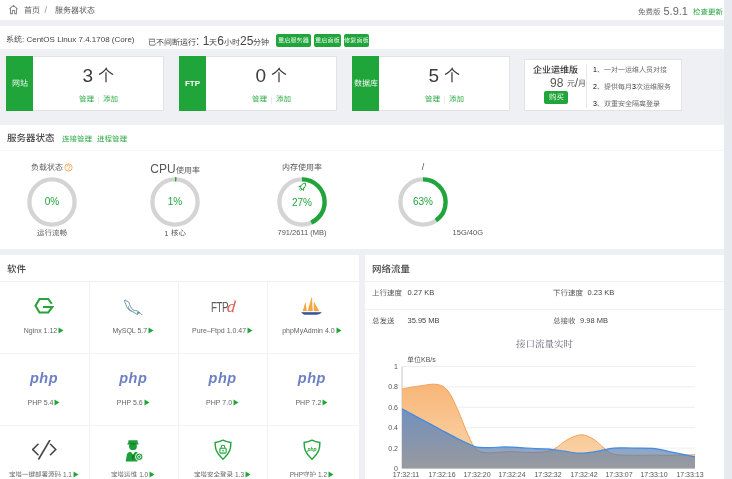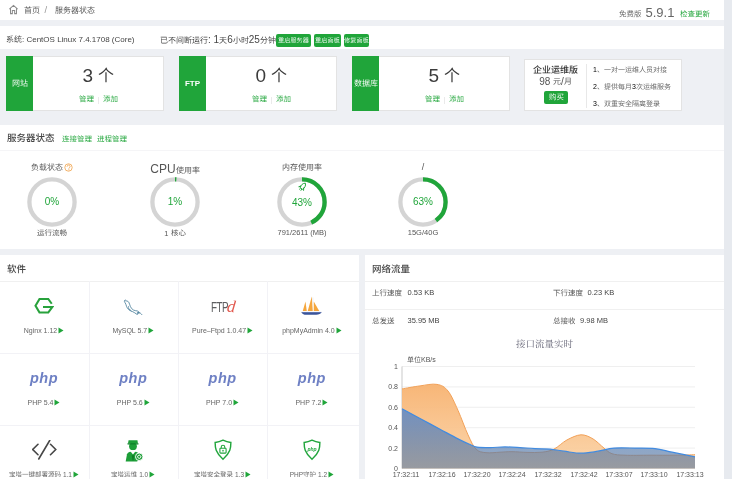--- a/index.html
+++ b/index.html
@@ -140,37 +140,37 @@
           <use href="#z1" x="1000"></use>
         </svg></span></div>
     <div class="abs" style="left:44.5px;top:4.5px;color:#999;font-size:9.5px">/</div>
     <div class="abs" style="left:55px;top:6px"><span style="font-size:8px;line-height:1"><svg style="vertical-align:-0.12em;" width="40.0" height="8" viewBox="0 -880 5000 1000" fill="#555">
           <use href="#z2" x="0"></use>
           <use href="#z3" x="1000"></use>
           <use href="#z4" x="2000"></use>
           <use href="#z5" x="3000"></use>
           <use href="#z6" x="4000"></use>
         </svg></span></div>
-    <div class="abs" style="right:14px;top:6px;font-size:13px;color:#666"><span style="font-size:7.5px;line-height:1"><svg style="vertical-align:-0.12em;" width="22.5" height="7.5" viewBox="0 -880 3000 1000" fill="#666">
+    <div class="abs" style="right:1px;top:6px;font-size:11px;color:#666"><span style="font-size:7.5px;line-height:1"><svg style="vertical-align:-0.12em;" width="22.5" height="7.5" viewBox="0 -880 3000 1000" fill="#666">
           <use href="#z7" x="0"></use>
           <use href="#z8" x="1000"></use>
           <use href="#z9" x="2000"></use>
         </svg></span> 5.9.1 <span style="display:inline-block;width:2px"></span><span style="font-size:7.5px;line-height:1"><svg style="vertical-align:-0.12em;" width="30.0" height="7.5" viewBox="0 -880 4000 1000" fill="#20a53a">
           <use href="#z10" x="0"></use>
           <use href="#z11" x="1000"></use>
           <use href="#z12" x="2000"></use>
           <use href="#z13" x="3000"></use>
         </svg></span></div>
   </div>
 <div class="abs white" style="left:0;top:26px;width:724px;height:22.5px">
     <div class="abs" style="left:6px;top:9px;font-size:8px;color:#454545"><span style="font-size:8px;line-height:1"><svg style="vertical-align:-0.12em;" width="16.0" height="8" viewBox="0 -880 2000 1000" fill="#454545">
           <use href="#z14" x="0"></use>
           <use href="#z15" x="1000"></use>
         </svg></span>: CentOS Linux 7.4.1708 (Core)</div>
-    <div class="abs" style="left:160px;top:9px;font-size:10px;color:#454545"><span style="font-size:8px;line-height:1"><svg style="vertical-align:-0.12em;" width="48.0" height="8" viewBox="0 -880 6000 1000" fill="#454545">
+    <div class="abs" style="left:148px;top:9px;font-size:12px;color:#454545"><span style="font-size:8px;line-height:1"><svg style="vertical-align:-0.12em;" width="48.0" height="8" viewBox="0 -880 6000 1000" fill="#454545">
           <use href="#z16" x="0"></use>
           <use href="#z17" x="1000"></use>
           <use href="#z18" x="2000"></use>
           <use href="#z19" x="3000"></use>
           <use href="#z20" x="4000"></use>
           <use href="#z21" x="5000"></use>
         </svg></span>: 1<span style="font-size:8px;line-height:1"><svg style="vertical-align:-0.12em;" width="8.0" height="8" viewBox="0 -880 1000 1000" fill="#454545">
           <use href="#z22" x="0"></use>
         </svg></span>6<span style="font-size:8px;line-height:1"><svg style="vertical-align:-0.12em;" width="16.0" height="8" viewBox="0 -880 2000 1000" fill="#454545">
           <use href="#z23" x="0"></use>
@@ -258,21 +258,21 @@
         </svg></span></div>
   </div>
 <div class="abs" style="left:524px;top:59px;width:158px;height:52px;background:#fff;border:1px solid #e3e3e3">
     <div class="abs" style="left:0;top:5px;width:61px;text-align:center"><span style="font-size:9px;line-height:1"><svg style="vertical-align:-0.12em;" width="45.0" height="9" viewBox="0 -880 5000 1000" fill="#333">
           <use href="#z43" x="0"></use>
           <use href="#z44" x="1000"></use>
           <use href="#z45" x="2000"></use>
           <use href="#z46" x="3000"></use>
           <use href="#z47" x="4000"></use>
         </svg></span></div>
-    <div class="abs" style="left:0;top:16.5px;width:61px;text-align:center;font-size:10px;color:#555">98 <span style="font-size:8px;line-height:1"><svg style="vertical-align:-0.12em;" width="8.0" height="8" viewBox="0 -880 1000 1000" fill="#555">
+    <div class="abs" style="left:0;top:16.5px;width:61px;text-align:right;font-size:12px;color:#555">98 <span style="font-size:8px;line-height:1"><svg style="vertical-align:-0.12em;" width="8.0" height="8" viewBox="0 -880 1000 1000" fill="#555">
           <use href="#z48" x="0"></use>
         </svg></span>/<span style="font-size:8px;line-height:1"><svg style="vertical-align:-0.12em;" width="8.0" height="8" viewBox="0 -880 1000 1000" fill="#555">
           <use href="#z49" x="0"></use>
         </svg></span></div>
     <div class="gbtn" style="left:19px;top:31px;width:24px;height:13px">
       <span style="font-size:7.5px;line-height:1"><svg style="vertical-align:-0.12em;" width="15.0" height="7.5" viewBox="0 -880 2000 1000" fill="#fff">
           <use href="#z50" x="0"></use>
           <use href="#z51" x="1000"></use>
         </svg></span>
     </div>
@@ -371,36 +371,36 @@
           <use href="#z86" x="1000"></use>
         </svg></span></span></div>
 <svg class="abs" style="left:277px;top:177px" width="50" height="50">
     <circle cx="25" cy="25" r="22.6" fill="none" stroke="#d4d4d4" stroke-width="4.3"></circle>
     <circle cx="25" cy="25" r="22.6" fill="none" stroke="#20a53a" stroke-width="4.3" stroke-dasharray="61.06 142.00" transform="rotate(-90 25 25)"></circle>
     <g transform="translate(20,4.5) rotate(38 5 6)" stroke="#20a53a" stroke-width="0.9" fill="none">
       <path d="M5 0.5 C7 2 7.5 4.8 6.5 7.2 L3.5 7.2 C2.5 4.8 3 2 5 0.5 Z"></path>
       <path d="M3.6 5 L1.8 7.6 M6.4 5 L8.2 7.6 M4.3 7.2 L4 9.3 M5.7 7.2 L6 9.3"></path>
     </g>
   </svg>
-<div class="abs" style="left:277px;top:197.5px;width:50px;text-align:center;font-size:10px;color:#20a53a">43%</div>
+<div class="abs" style="left:277px;top:197.5px;width:50px;text-align:center;font-size:10px;color:#20a53a">27%</div>
 <div class="abs" style="left:242px;top:163px;width:120px;text-align:center"><span style="font-size:8px;line-height:1"><svg style="vertical-align:-0.12em;" width="40.0" height="8" viewBox="0 -880 5000 1000" fill="#555">
         <use href="#z87" x="0"></use>
         <use href="#z88" x="1000"></use>
         <use href="#z82" x="2000"></use>
         <use href="#z83" x="3000"></use>
         <use href="#z84" x="4000"></use>
       </svg></span></div>
 <div class="abs" style="left:242px;top:228.5px;width:120px;text-align:center"><span style="font-size:7.5px;color:#555">791/2611 (MB)</span></div>
 <svg class="abs" style="left:398px;top:177px" width="50" height="50">
     <circle cx="25" cy="25" r="22.6" fill="none" stroke="#d4d4d4" stroke-width="4.3"></circle>
     <circle cx="25" cy="25" r="22.6" fill="none" stroke="#20a53a" stroke-width="4.3" stroke-dasharray="56.80 142.00" transform="rotate(-90 25 25)"></circle>
   </svg>
 <div class="abs" style="left:398px;top:196.5px;width:50px;text-align:center;font-size:10px;color:#20a53a">63%</div>
 <div class="abs" style="left:363px;top:163px;width:120px;text-align:center"><span style="font-size:9px;color:#555">/</span></div>
-<div class="abs" style="left:363px;top:228.5px;width:120px;text-align:center"><span style="font-size:7.5px;color:#555">15G/40G</span></div>
+<div class="abs" style="left:363px;top:228.5px;width:120px;text-align:right"><span style="font-size:7.5px;color:#555">15G/40G</span></div>
 <div class="abs white" style="left:0;top:255px;width:359px;height:224px">
     <div class="abs" style="left:7px;top:9px"><span style="font-size:9.5px;line-height:1"><svg style="vertical-align:-0.12em;" width="19.0" height="9.5" viewBox="0 -880 2000 1000" fill="#444">
           <use href="#z89" x="0"></use>
           <use href="#z90" x="1000"></use>
         </svg></span></div>
     <div class="abs" style="left:0;top:26px;width:359px;height:1px;background:#f0f0f0"></div>
     <div class="abs" style="left:89px;top:26px;width:1px;height:198px;background:#f2f2f6"></div>
     <div class="abs" style="left:178px;top:26px;width:1px;height:198px;background:#f2f2f6"></div>
     <div class="abs" style="left:267px;top:26px;width:1px;height:198px;background:#f2f2f6"></div>
     <div class="abs" style="left:0;top:98px;width:359px;height:1px;background:#f2f2f6"></div>
@@ -550,21 +550,21 @@
           <use href="#z102" x="2000"></use>
           <use href="#z103" x="3000"></use>
         </svg></span></div>
     <div class="abs" style="left:0;top:26px;width:359px;height:1px;background:#f0f0f0"></div>
     <div class="abs" style="left:7px;top:34px"><span style="font-size:7.5px;line-height:1"><svg style="vertical-align:-0.12em;" width="30.0" height="7.5" viewBox="0 -880 4000 1000" fill="#555">
           <use href="#z104" x="0"></use>
           <use href="#z21" x="1000"></use>
           <use href="#z105" x="2000"></use>
           <use href="#z106" x="3000"></use>
         </svg></span></div>
-    <div class="abs" style="left:42.5px;top:34px;font-size:7.5px;color:#444">0.53 KB</div>
+    <div class="abs" style="left:42.5px;top:34px;font-size:7.5px;color:#444">0.27 KB</div>
     <div class="abs" style="left:187.5px;top:34px"><span style="font-size:7.5px;line-height:1"><svg style="vertical-align:-0.12em;" width="30.0" height="7.5" viewBox="0 -880 4000 1000" fill="#555">
           <use href="#z107" x="0"></use>
           <use href="#z21" x="1000"></use>
           <use href="#z105" x="2000"></use>
           <use href="#z106" x="3000"></use>
         </svg></span></div>
     <div class="abs" style="left:222.5px;top:34px;font-size:7.5px;color:#444">0.23 KB</div>
     <div class="abs" style="left:0;top:54px;width:359px;height:1px;background:#f0f0f0"></div>
     <div class="abs" style="left:7px;top:62px"><span style="font-size:7.5px;line-height:1"><svg style="vertical-align:-0.12em;" width="22.5" height="7.5" viewBox="0 -880 3000 1000" fill="#555">
           <use href="#z108" x="0"></use>

